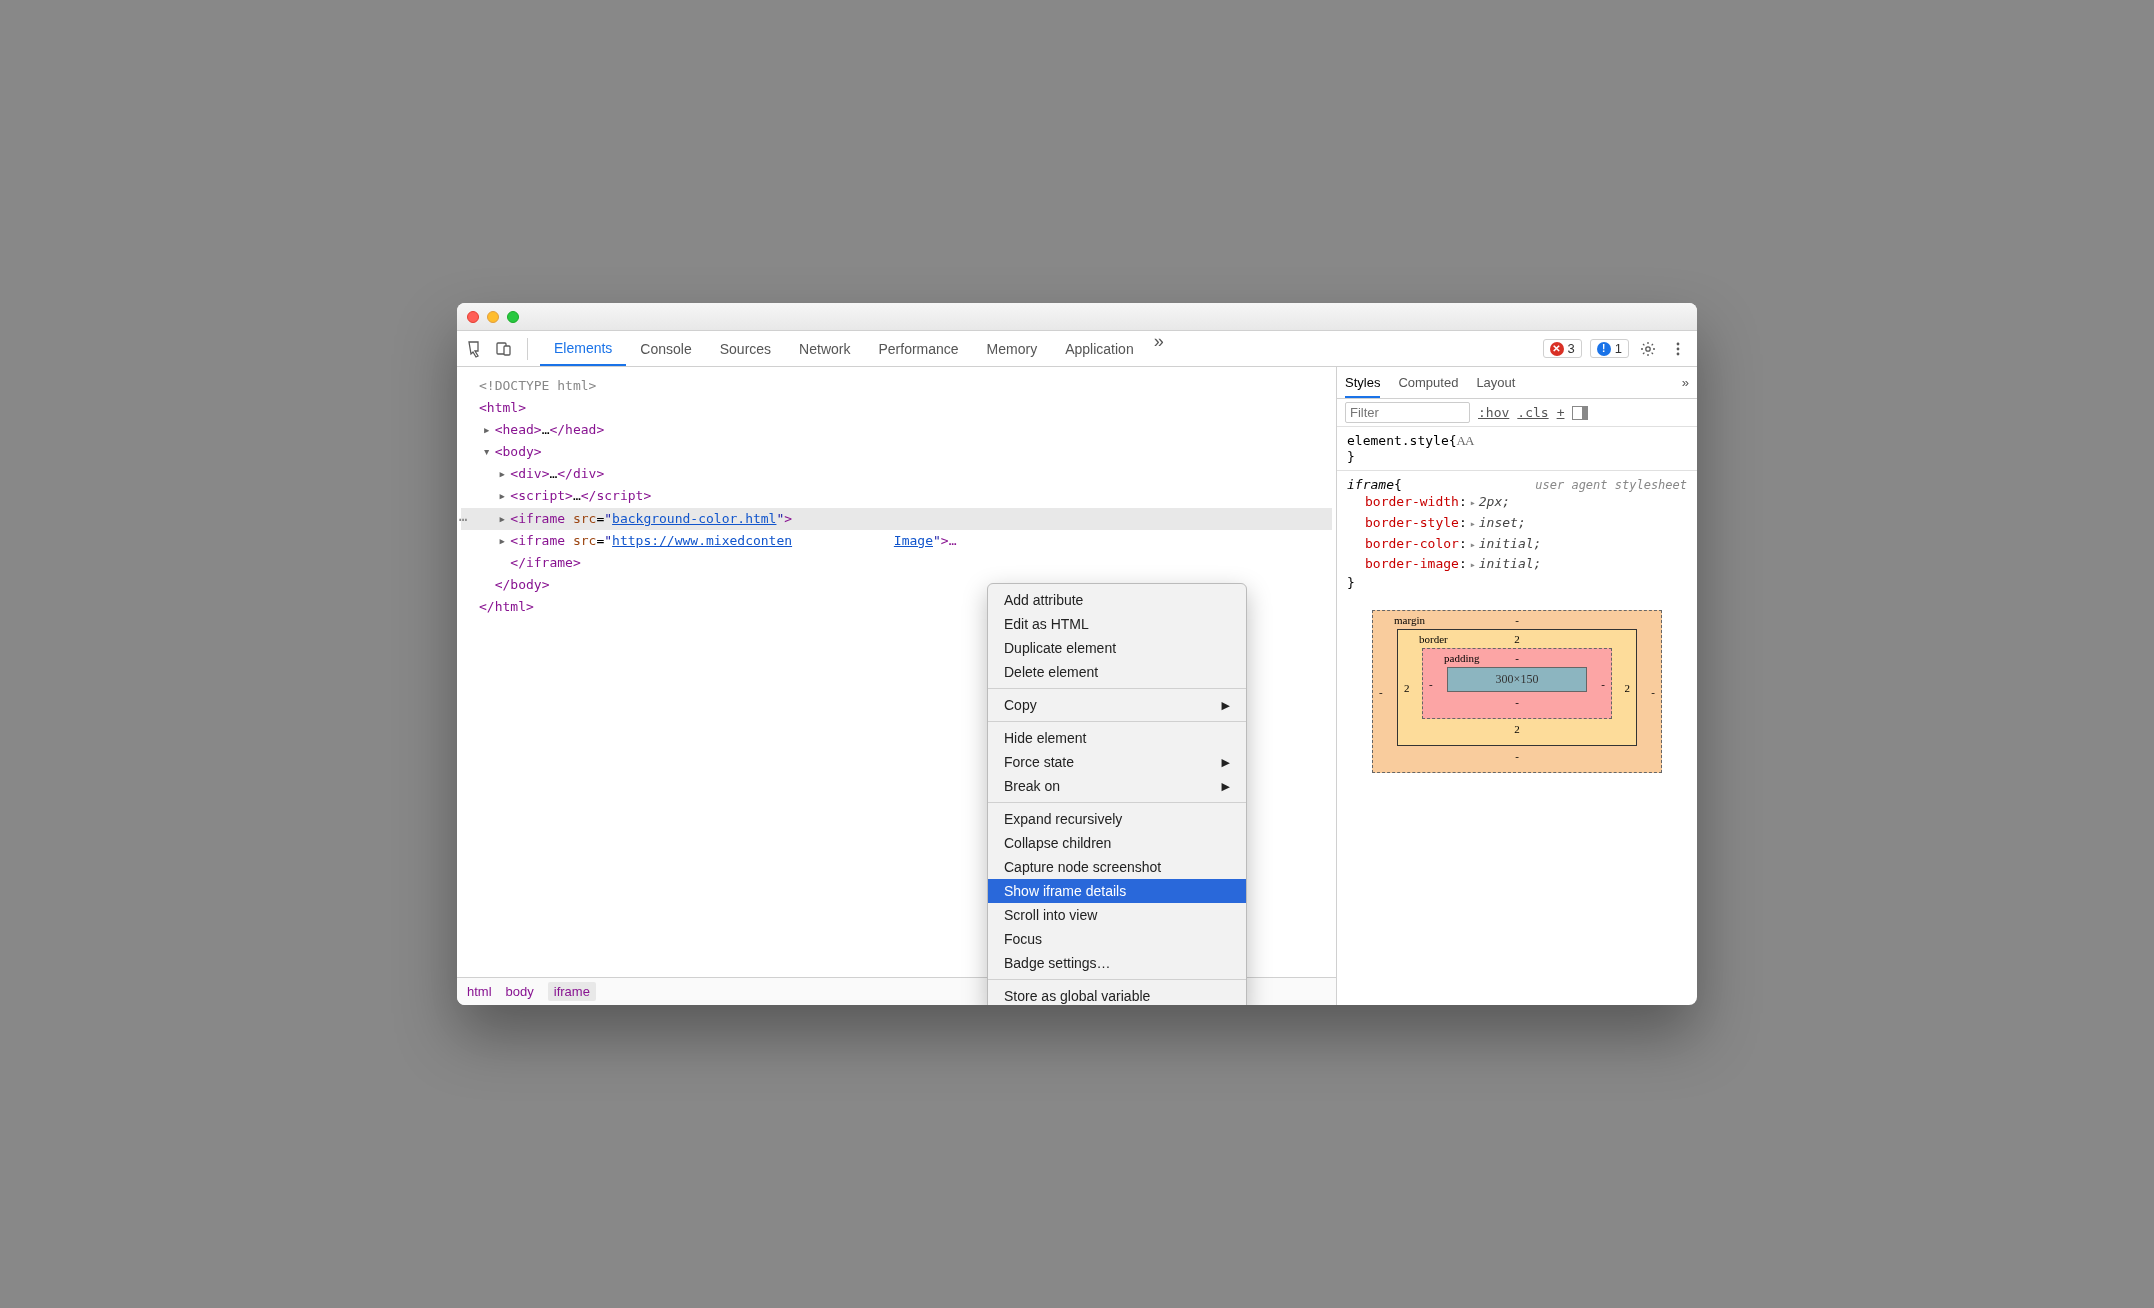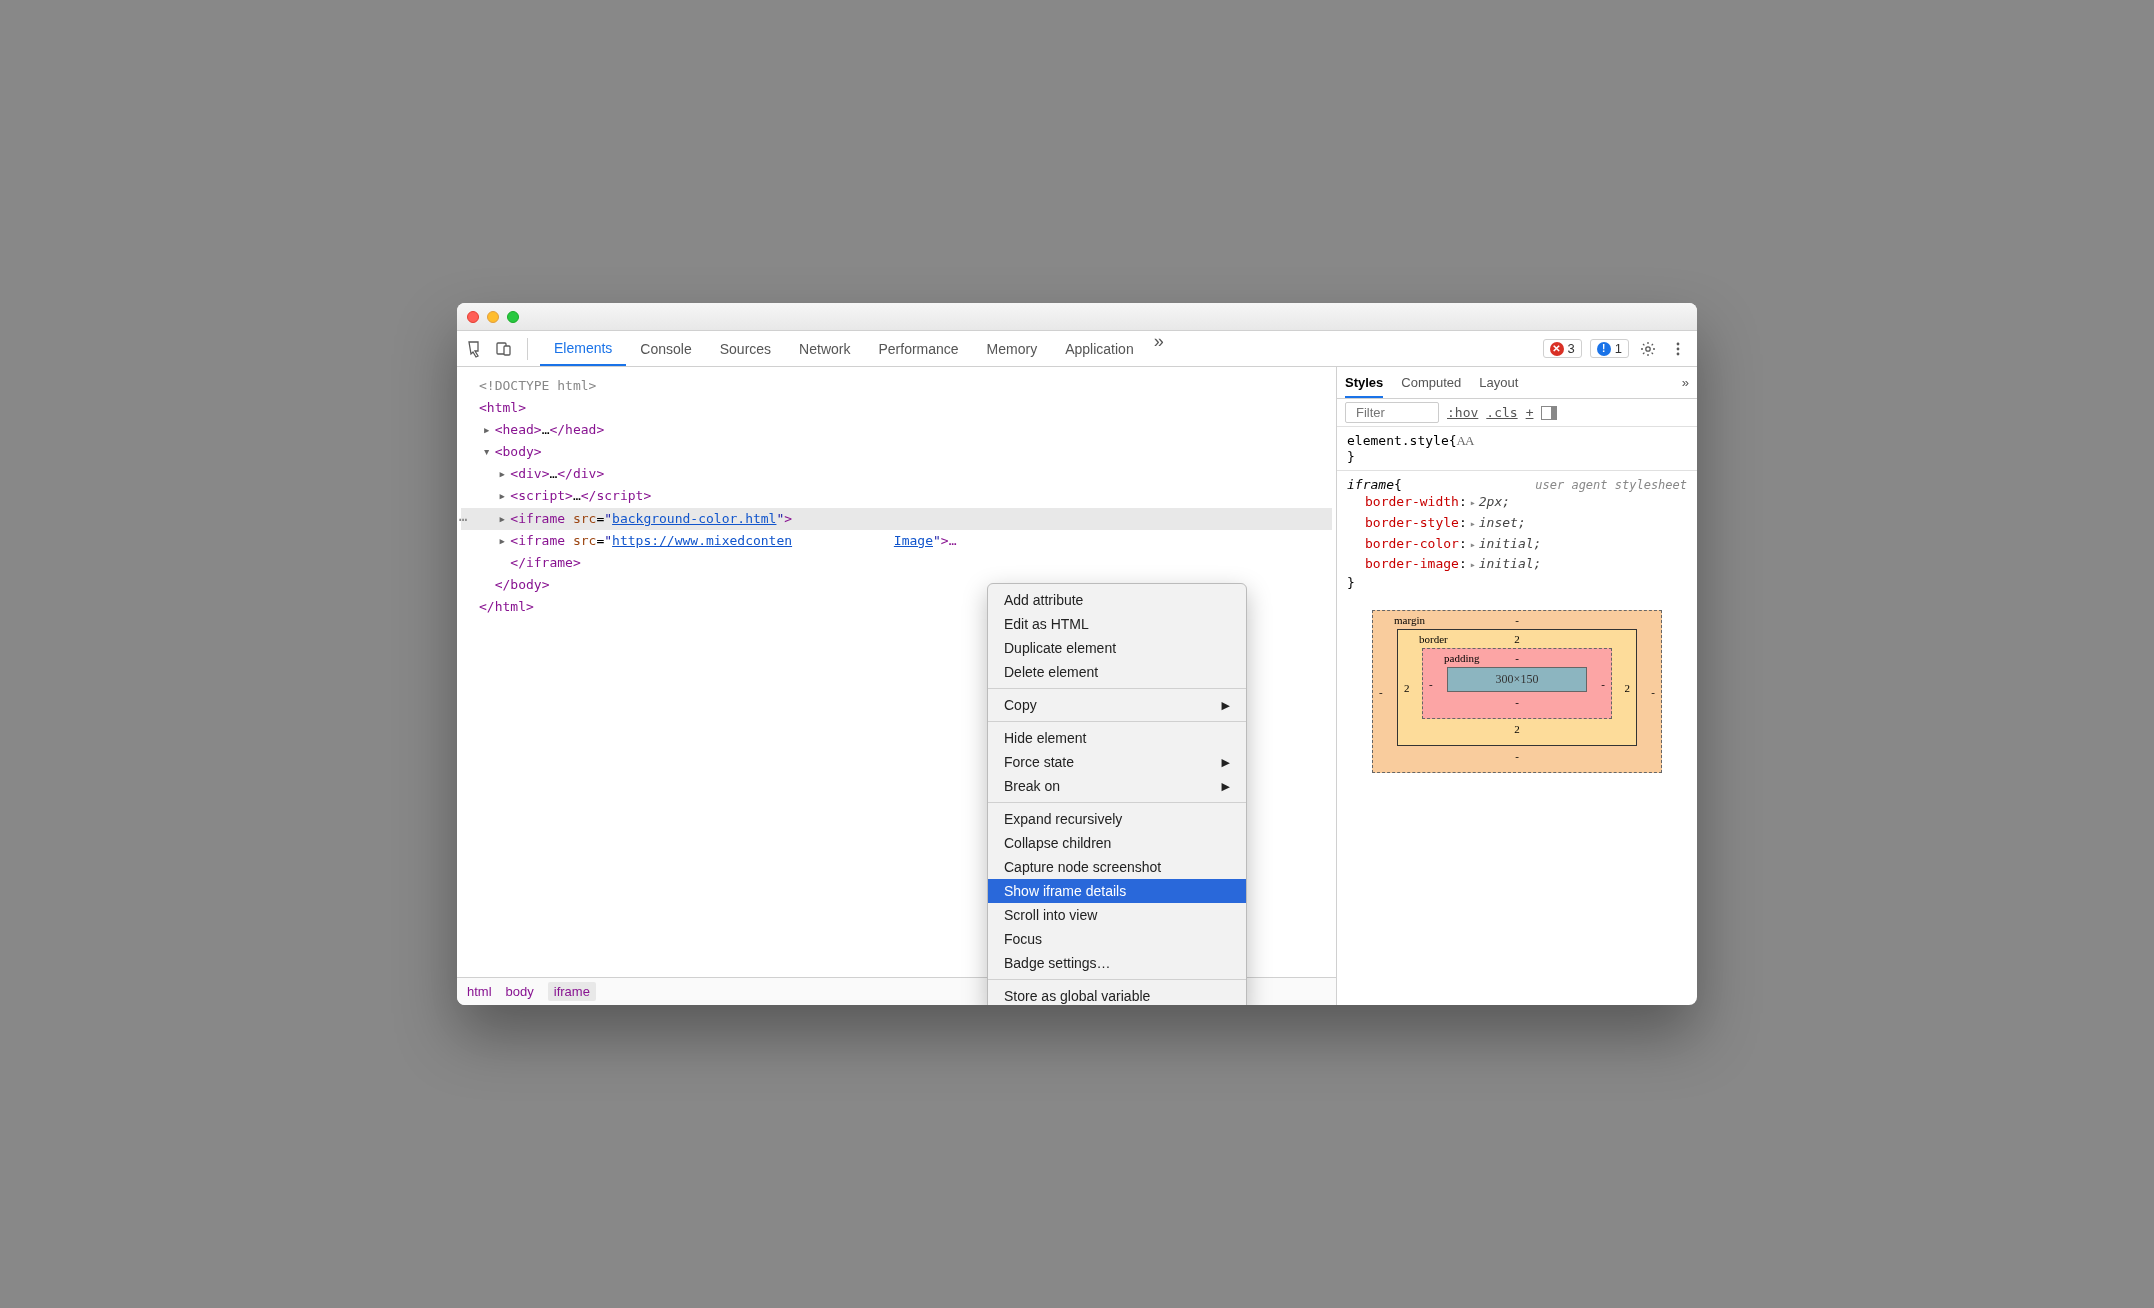--- a/index.html
+++ b/index.html
@@ -69,23 +69,23 @@
 .tag { color:#881391;}
 .attr { color:#9b4410;}
 .val { color:#1a1aa6;}
 .link { color:#1155cc; text-decoration:underline;}
 .breadcrumb { height:28px; border-top:1px solid #d0d0d0; display:flex; align-items:center; padding:0 10px; font-size:13px; color:#881391; gap:14px; background:#fafafa;}
 .breadcrumb .bc { cursor:pointer;}
 .breadcrumb .bc.active { background:#e8e8e8; padding:2px 6px; border-radius:2px;}
 .styles-pane { width:360px; display:flex; flex-direction:column;}
 .styles-tabs { height:32px; border-bottom:1px solid #d0d0d0; display:flex; align-items:center; padding:0 8px; gap:18px;}
 .styles-tabs .st { color:#555; font-size:13px; cursor:pointer;}
-.styles-tabs .st.active { color:#000; font-weight:700; border-bottom:2px solid #1a73e8; padding-bottom:6px; margin-bottom:-8px;}
+.styles-tabs .st.active { color:#000; font-weight:400; border-bottom:2px solid #1a73e8; padding-bottom:6px; margin-bottom:-8px;}
 .filter-row { height:28px; border-bottom:1px solid #e0e0e0; display:flex; align-items:center; padding:0 8px; gap:8px; font-size:13px; color:#555;}
-.filter-row input { border:1px solid #ccc; border-radius:2px; padding:2px 10px; width:94px; font-size:13px;}
+.filter-row input { border:1px solid #ccc; border-radius:2px; padding:2px 4px; width:125px; font-size:13px;}
 .filter-row .pill { font-family:Menlo,monospace; cursor:pointer;text-decoration:underline;}
 .styles-body { flex:1; padding:6px 10px; font-family:Menlo,Consolas,monospace; font-size:13px; overflow:auto;}
 .rule-head { display:flex; align-items:baseline;}
 .rule-head .note { margin-left:auto; color:#888; font-style:italic; font-size:12px;}
 .prop { padding-left:18px; line-height:1.6;}
 .aa { float:right; font-family:serif; font-size:13px; color:#666; letter-spacing:-1px;}
 .pname { color:#c80000;}
 .pval { color:#444; font-style:italic;}
 .tri::before { content:"▸"; color:#888; font-size:10px; margin:0 3px;}
 .box-model { margin:20px auto; width:290px; font-family:-apple-system; font-size:11px; text-align:center;}

